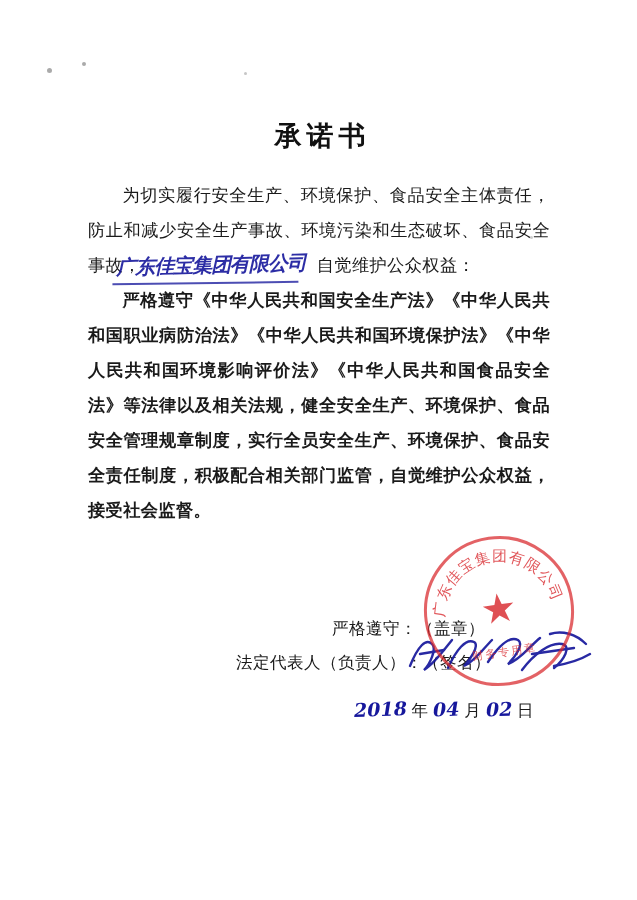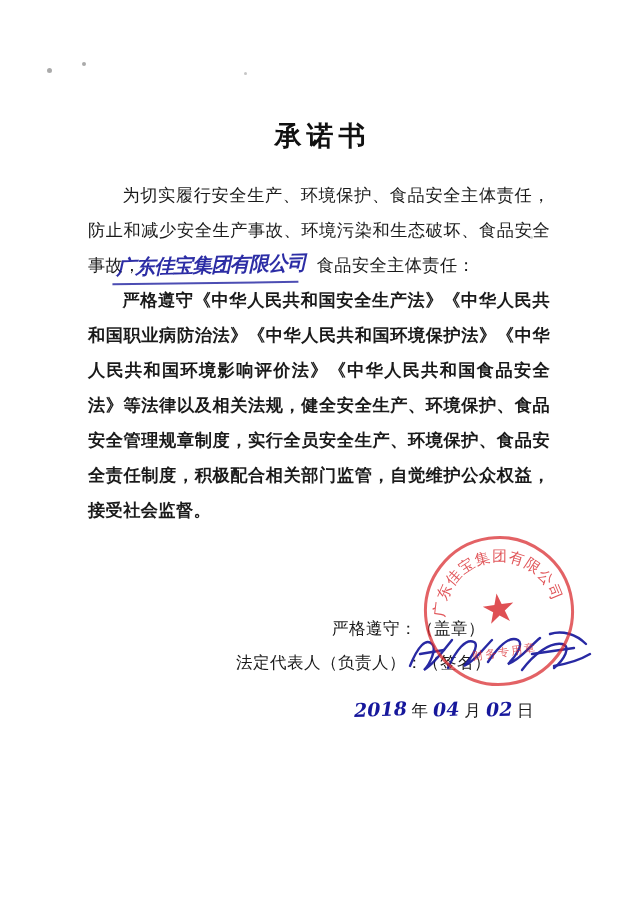--- a/index.html
+++ b/index.html
@@ -196,21 +196,21 @@
 <div class="page">
 
   <div class="speck s1"></div>
   <div class="speck s2"></div>
   <div class="speck s3"></div>
   <div class="speck s4"></div>
 
   <div class="doc-title">承诺书</div>
 
   <div class="body-text">
-    <p class="para"><span>为切实履行安全生产、环境保护、食品安全主体责任，防止和减少安全生产事故、环境污染和生态破坏、食品安全事故，</span><span class="blank-gap"></span><span>食品安全主体责任：</span></p>
+    <p class="para"><span>为切实履行安全生产、环境保护、食品安全主体责任，防止和减少安全生产事故、环境污染和生态破坏、食品安全事故，</span><span class="blank-gap"></span><span>自觉维护公众权益：</span></p>
     <p class="para">严格遵守《中华人民共和国安全生产法》《中华人民共和国职业病防治法》《中华人民共和国环境保护法》《中华人民共和国环境影响评价法》《中华人民共和国食品安全法》等法律以及相关法规，健全安全生产、环境保护、食品安全管理规章制度，实行全员安全生产、环境保护、食品安全责任制度，积极配合相关部门监管，自觉维护公众权益，接受社会监督。</p>
   </div>
 
   <div class="hand-inline">
     <span>广东佳宝集团有限公司</span>
     <span class="underline"></span>
   </div>
 
   <div class="sign-block">
     <div class="sign-row company">严格遵守：（盖章）</div>

